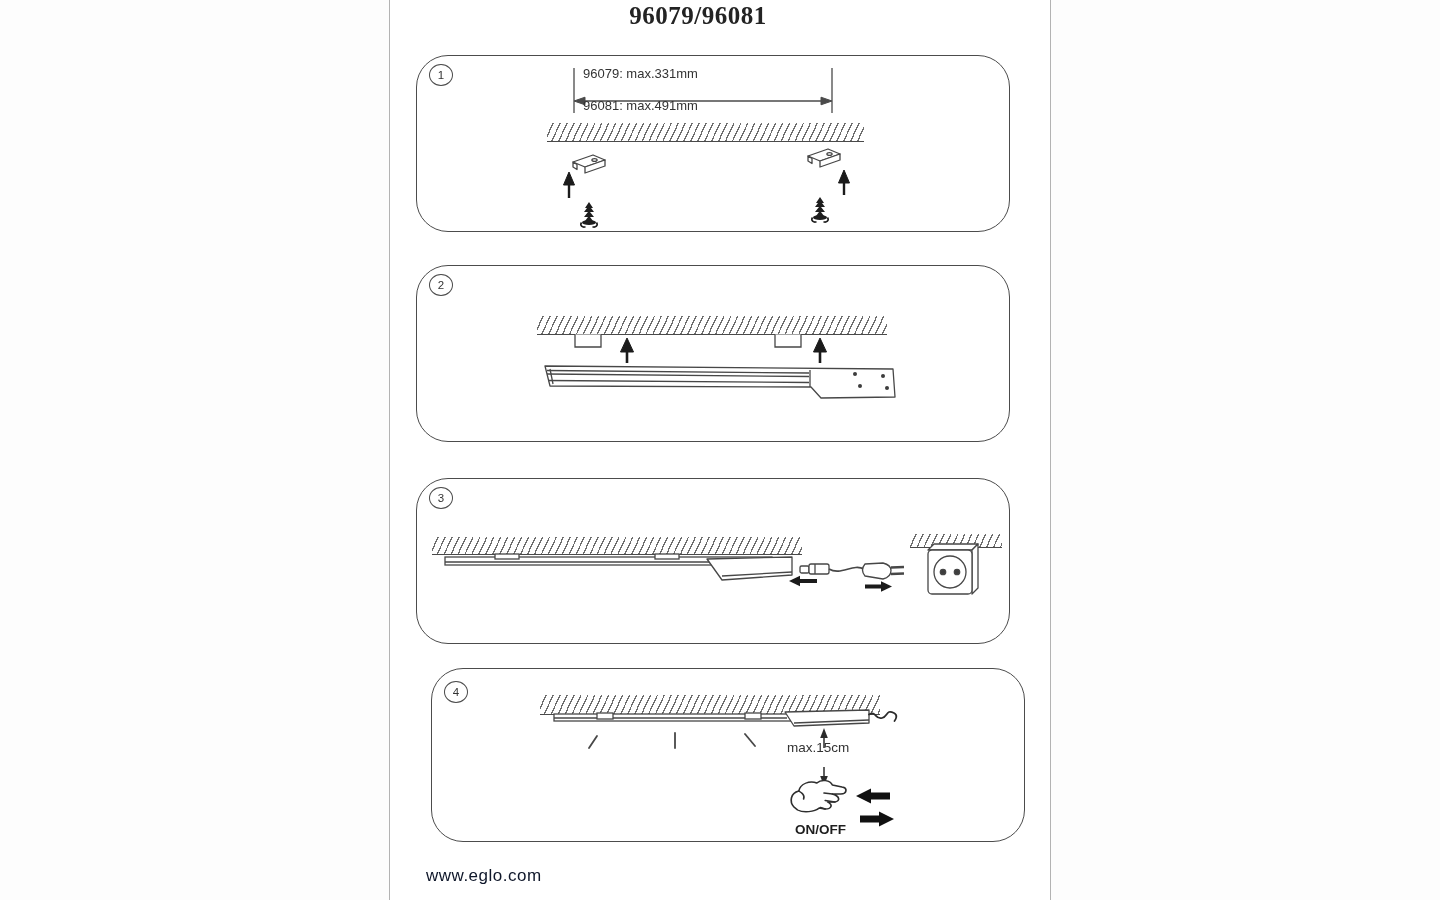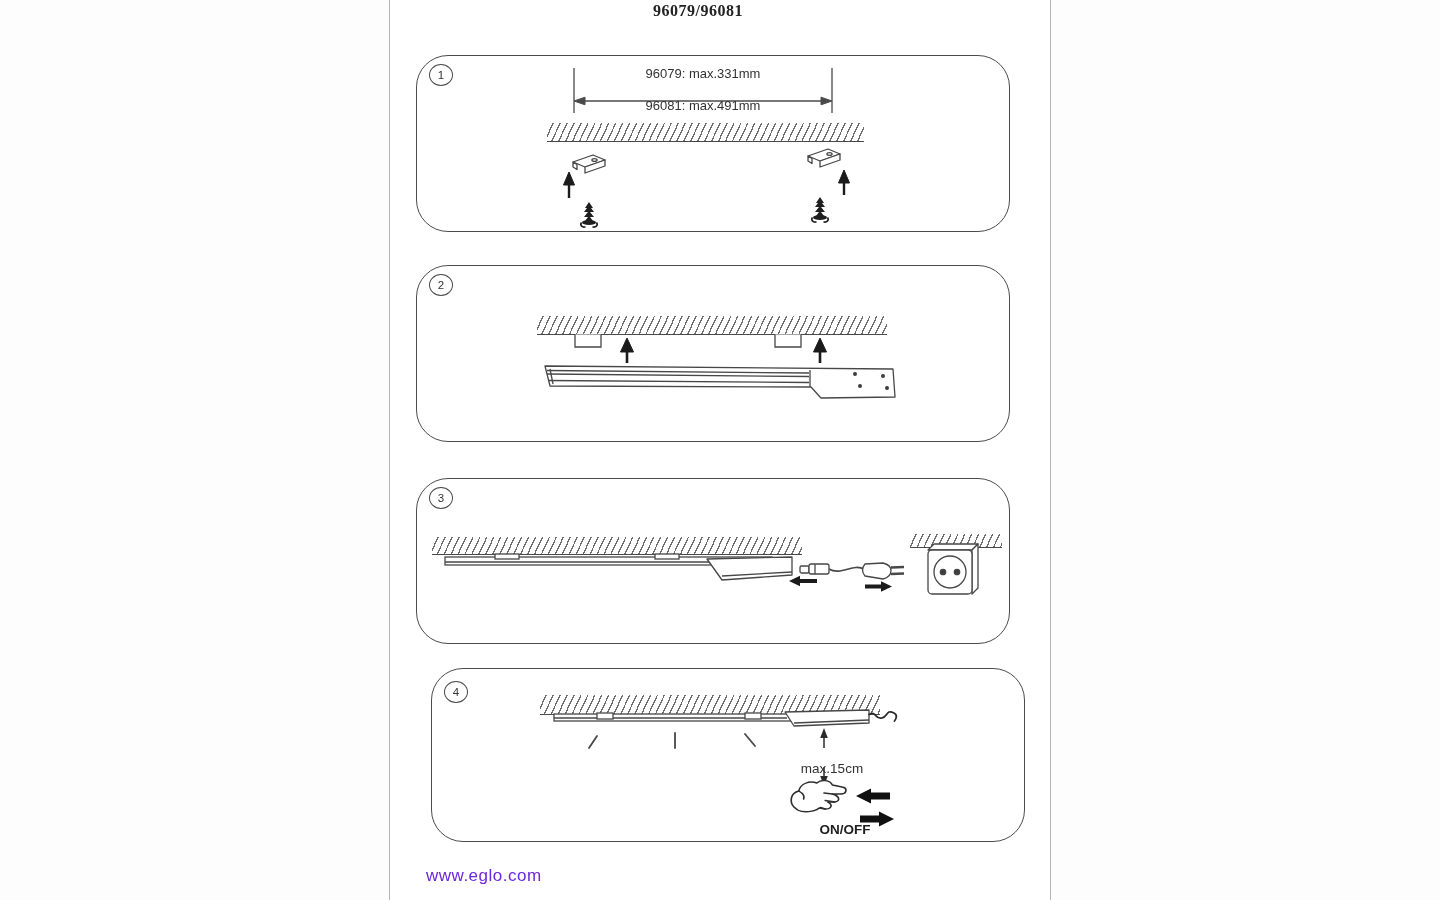--- a/index.html
+++ b/index.html
@@ -1,35 +1,35 @@
 <!DOCTYPE html>
 <html><head>
 <meta charset="utf-8">
 <style>
   html,body{margin:0;padding:0;}
   .stage{position:relative;width:1440px;height:900px;background:#fdfdfd;overflow:hidden;
          font-family:"Liberation Sans",sans-serif;}
   .page{position:absolute;left:389px;top:0;width:660px;height:900px;background:#ffffff;
         border-left:1px solid #b3b3b3;border-right:1px solid #b3b3b3;}
   .title{position:absolute;left:0;top:2px;width:616px;text-align:center;
-         font-family:"Liberation Serif",serif;font-weight:bold;font-size:16px;color:#232323;
+         font-family:"Liberation Serif",serif;font-weight:bold;font-size:25px;color:#232323;
          letter-spacing:.5px;}
   .panel{position:absolute;width:592px;border:1.4px solid #4c4c4c;border-radius:32px;background:#fff;}
   .p1{left:26px;top:55px;height:175px;}
   .p2{left:26px;top:265px;height:175px;}
   .p3{left:26px;top:478px;height:164px;}
   .p4{left:41px;top:668px;height:172px;}
   .badge{position:absolute;left:12px;top:8px;width:22px;height:20px;border:1.4px solid #4a4a4a;
          border-radius:50%;display:flex;align-items:center;justify-content:center;
          font-size:11.5px;color:#333;background:#fff;z-index:3;}
   .hatch{position:absolute;background:repeating-linear-gradient(115deg,rgba(255,255,255,0) 0 5px,#6e6e6e 5px 6.3px);
          border-bottom:1.6px solid #4a4a4a;z-index:0;}
-  .txt{position:absolute;font-size:13px;color:#333;text-align:center;line-height:16px;z-index:2;}
+  .txt{position:absolute;font-size:13px;color:#333;text-align:left;line-height:16px;z-index:2;}
   .onoff{font-family:Liberation Sans, sans-serif;font-weight:bold;font-size:13.5px;color:#1e1e1e;}
-  .footer{position:absolute;left:36px;top:866px;font-size:17px;color:#6d28d9;letter-spacing:.5px;}
+  .footer{position:absolute;left:36px;top:866px;font-size:17px;color:#0f172a;letter-spacing:.5px;}
   svg.art{position:absolute;left:0;top:0;z-index:1;}
 </style>
 </head>
 <body>
 
 <div class="stage">
   <div class="page">
 
     <div class="title">96079/96081</div>
 
@@ -159,21 +159,21 @@
           <circle cx="540" cy="93" r="2.7" fill="#3d3d3d"></circle>
         </g>
       </svg>
     </section>
 
     <section class="panel p4">
       <div class="badge" style="top:12px;">
         <span>4</span>
       </div>
       <div class="hatch" style="left:108px;top:26px;width:340px;height:19px;"></div>
-      <div class="txt" style="left:355px;top:92px;width:90px;font-size:13.5px;">max.15cm</div>
+      <div class="txt" style="left:355px;top:71px;width:90px;font-size:13.5px;">max.15cm</div>
       <div class="txt onoff" style="left:363px;top:153px;width:100px;">ON/OFF</div>
       <svg class="art" width="592" height="172" viewBox="0 0 592 172">
         <g stroke="#474747" stroke-width="1.3" fill="#fff">
           <rect x="122" y="45" width="245" height="7"></rect>
           <line x1="122" y1="49" x2="355" y2="49"></line>
           <rect x="165" y="44" width="16" height="6"></rect>
           <rect x="313" y="44" width="16" height="6"></rect>
         </g>
         <g stroke="#474747" stroke-width="1.3" fill="#fff" stroke-linejoin="round">
           <path d="M353,43 L437,41 L437,54 L362,57 Z"></path>

